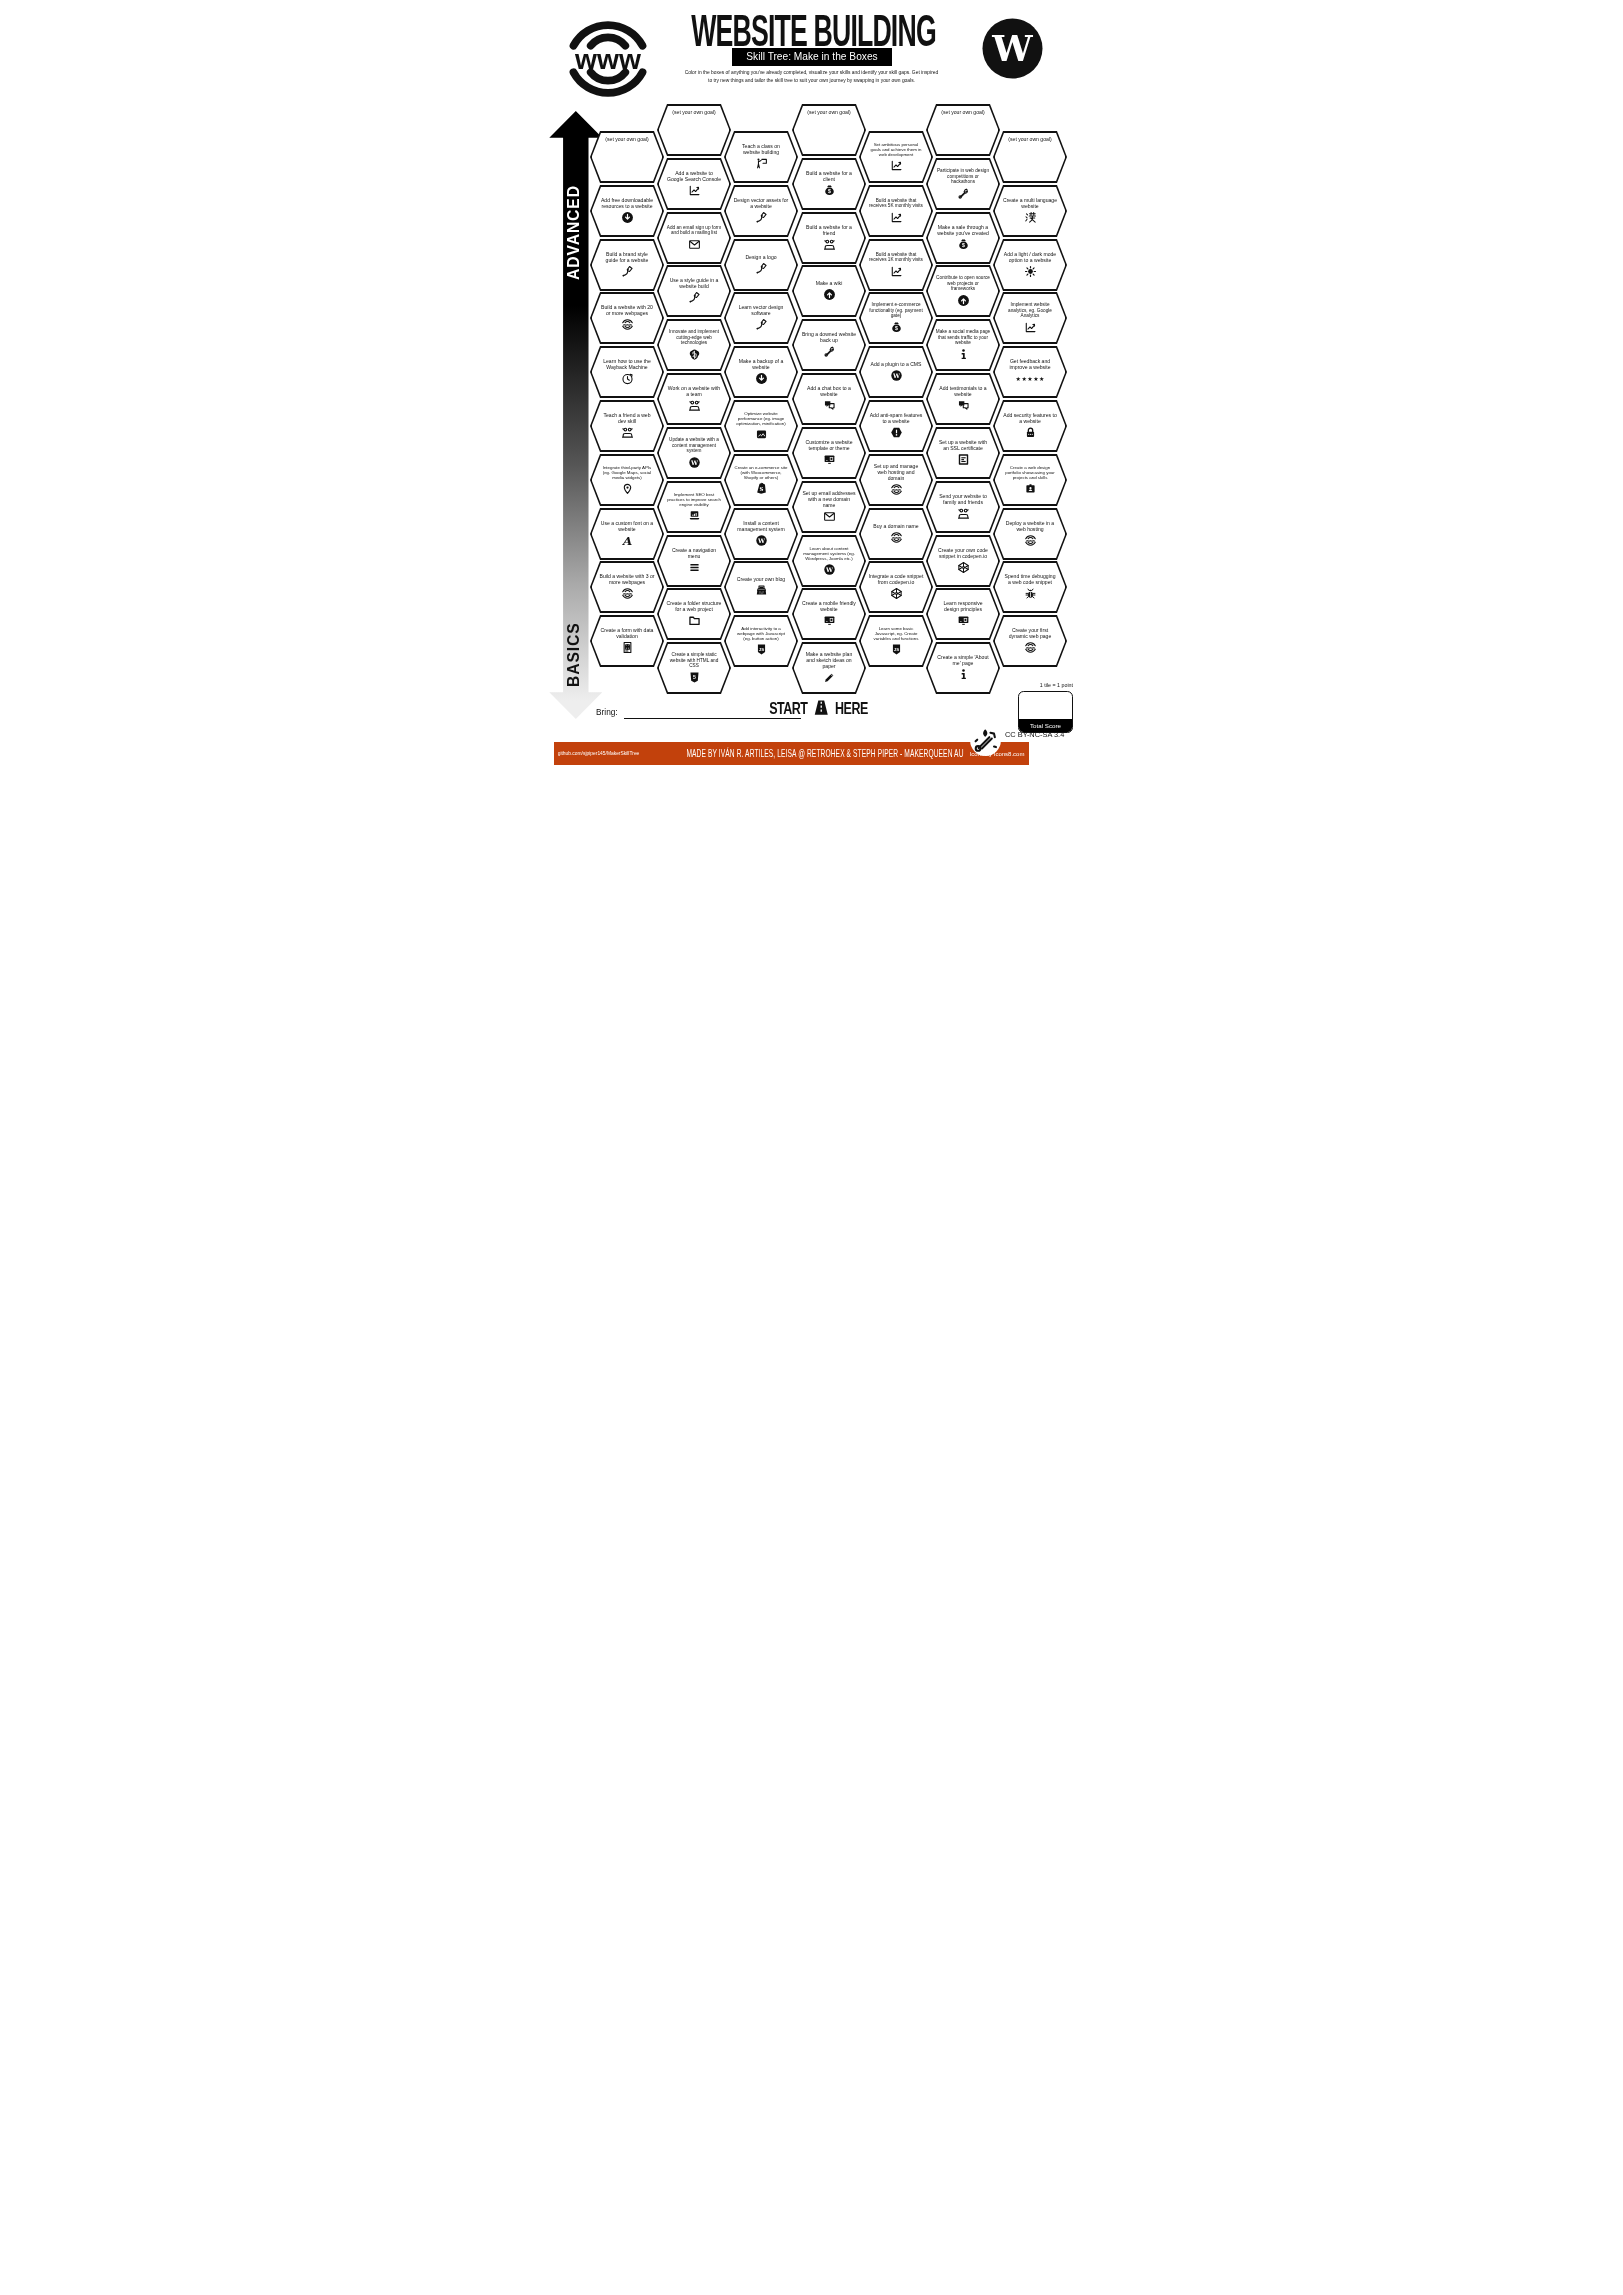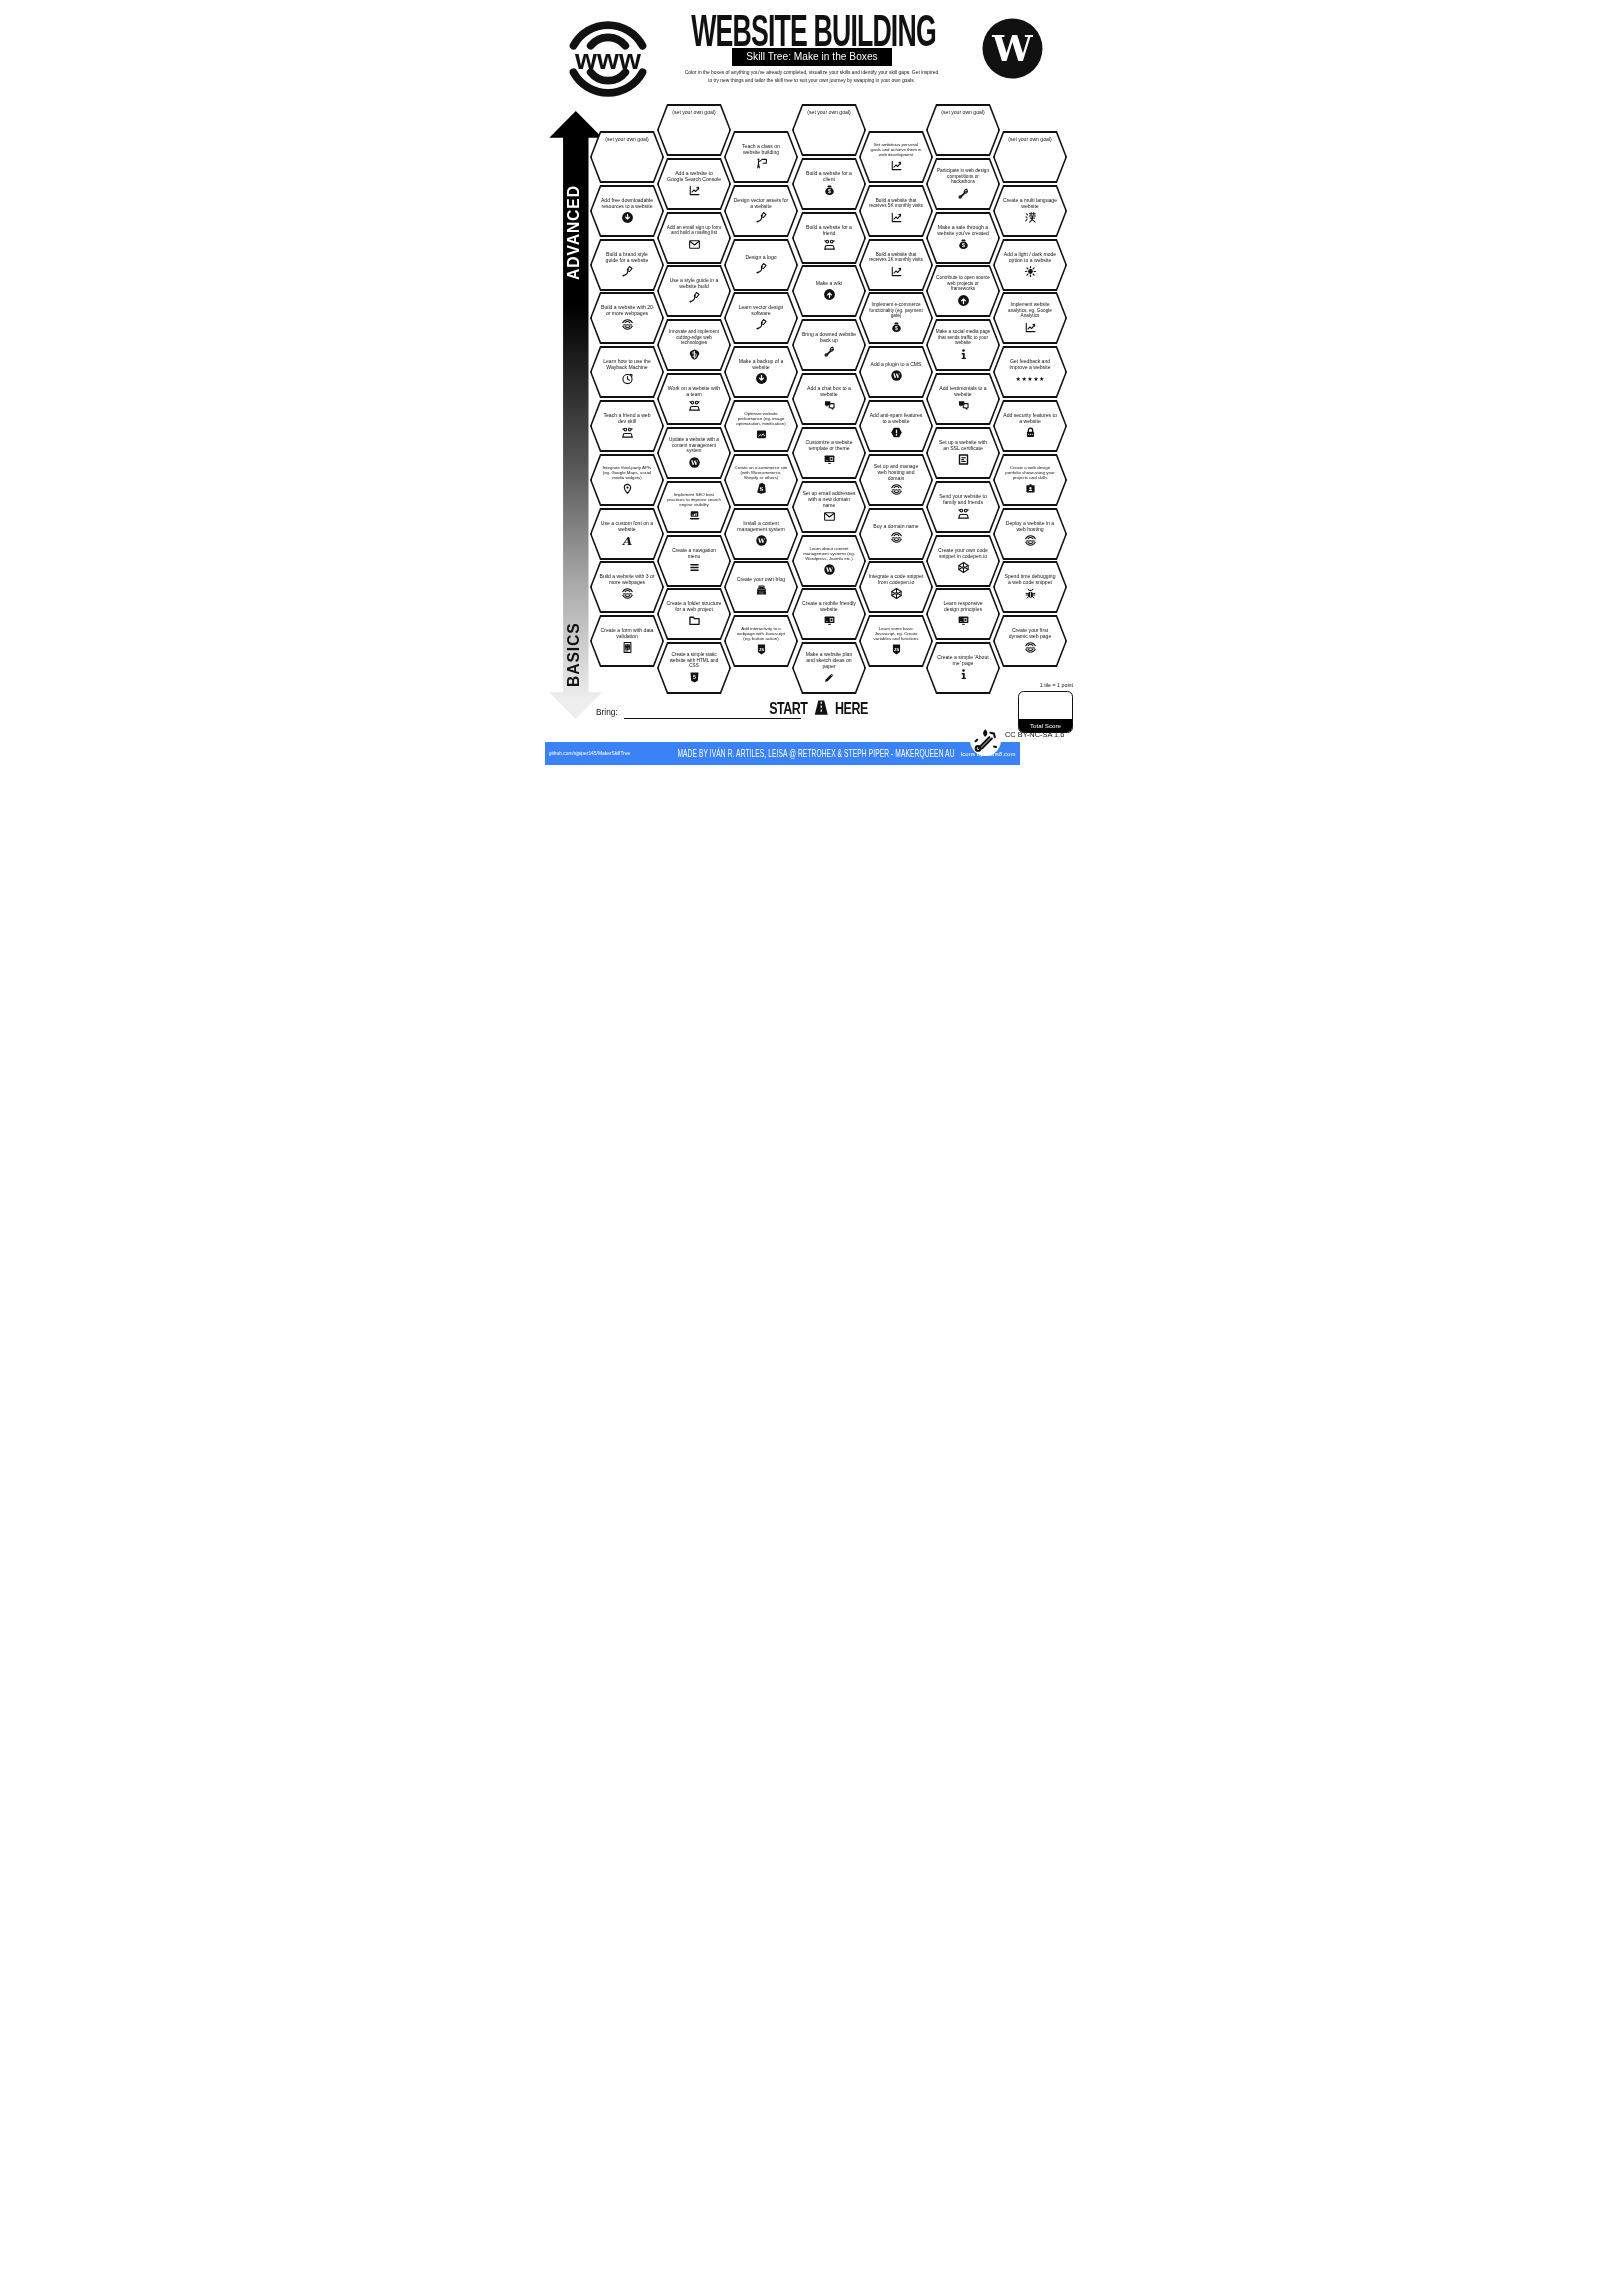--- a/index.html
+++ b/index.html
@@ -44,21 +44,21 @@
   .name-row{position:absolute;left:55px;top:707px;font-size:8.3px}
   .name-line{position:absolute;left:83px;top:718px;width:177px;border-top:0.8px solid #111;height:0}
   .tile-note{position:absolute;left:463px;top:682px;width:69px;text-align:right;font-size:5.3px}
   .score-box{position:absolute;left:477px;top:691px;width:55px;height:42px;border:1.4px solid #111;
              border-radius:5.6px;background:#fff;box-sizing:border-box;overflow:hidden}
   .score-band{position:absolute;left:0;right:0;bottom:0;height:13.4px;background:#000;color:#fff;
               display:flex;align-items:center;justify-content:center;font-size:6.2px}
   .mq-logo{position:absolute;left:428px;top:724px;width:33px;height:33px;z-index:5}
   .mq-logo svg{width:33px;height:33px}
   .license{position:absolute;left:464px;top:730px;width:70px;font-size:7.4px}
-  .footer{position:absolute;left:4px;top:742px;width:475px;height:23.6px;background:#3b82f6;color:#fff}
+  .footer{position:absolute;left:13px;top:742px;width:475px;height:23.6px;background:#c2410c;color:#fff}
   .footer-left{position:absolute;left:3.7px;top:0;height:23.6px;display:flex;align-items:center;font-size:4.9px}
   .footer-center{position:absolute;left:109px;width:324px;top:0;height:23.6px;display:flex;align-items:center;
                  justify-content:center;font-size:7px;letter-spacing:0.1px;transform:scale(.95,1.45);white-space:nowrap}
   .footer-right{position:absolute;right:4.6px;top:0;height:23.6px;display:flex;align-items:center;font-size:6px}
 </style>
 </head>
 <body>
 
 <div class="page">
 
@@ -1006,21 +1006,21 @@
   <div class="mq-logo"><svg viewBox="0 0 24 24">
         <circle cx="12" cy="12" r="11.2" fill="#fff"></circle>
         <g class="s" style="stroke-width:1.5">
           <path d="M7 17.4L14.8 9.6M9.4 17.8L16.6 10.6"></path>
           <circle cx="6.6" cy="17.8" r="1.7"></circle>
           <path d="M15.6 6.4l2.6.6.6 2.6"></path>
           <path d="M11.8 4.8c1 1.3 1 2.6 0 3.6-1-1-1-2.3 0-3.6z" fill="#111"></path>
           <path d="M4.8 12.6l1.2-1.2M18.2 16.4l1.4.4"></path>
         </g>
       </svg></div>
-  <div class="license">CC BY-NC-SA 1.6</div>
+  <div class="license">CC BY-NC-SA 3.4</div>
 
   <div class="footer">
     <div class="footer-left">github.com/sjpiper145/MakerSkillTree</div>
     <div class="footer-center">MADE BY IVÁN R. ARTILES, LEISA @ RETROHEX  &amp; STEPH PIPER  -  MAKERQUEEN AU</div>
     <div class="footer-right">Icons by Icons8.com</div>
   </div>
 
 </div>
 
 

